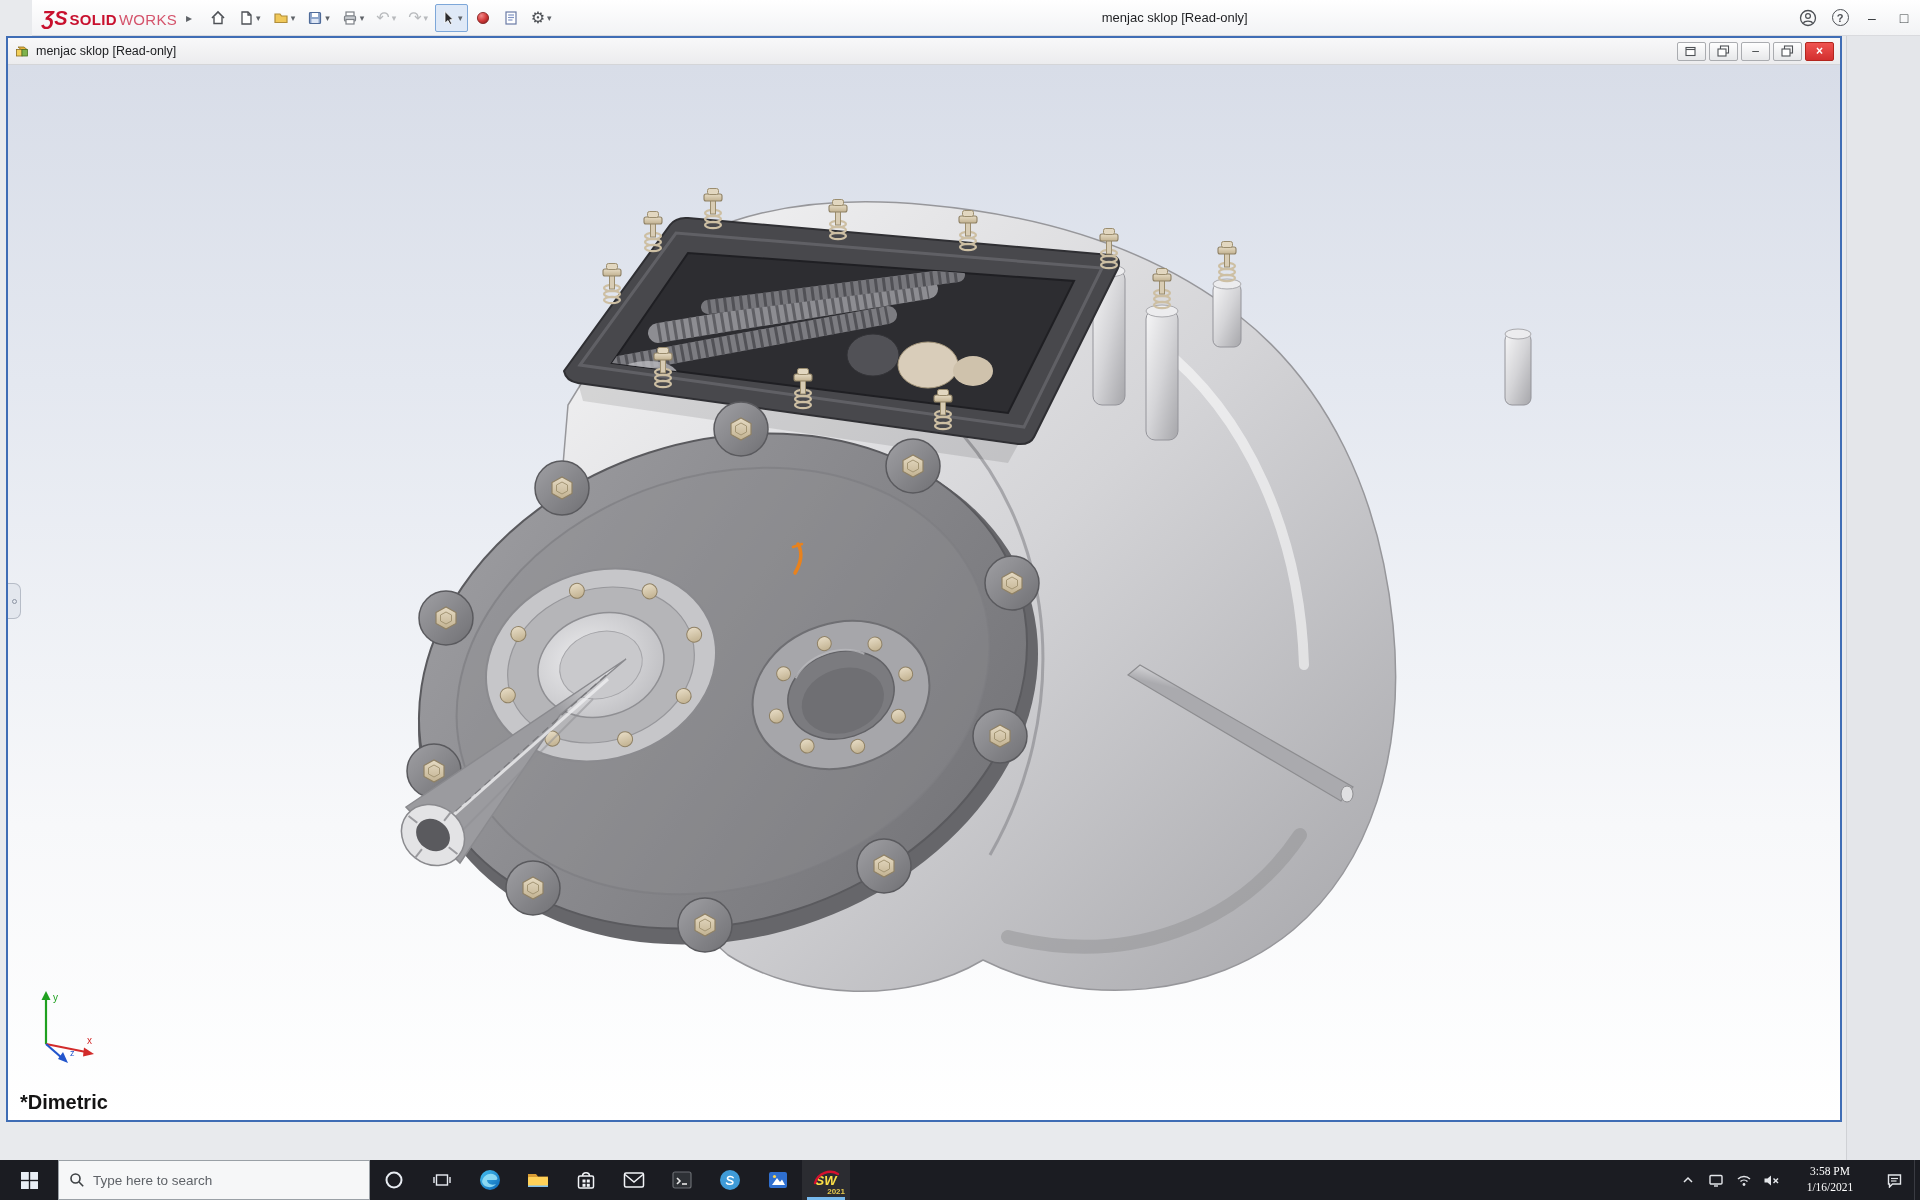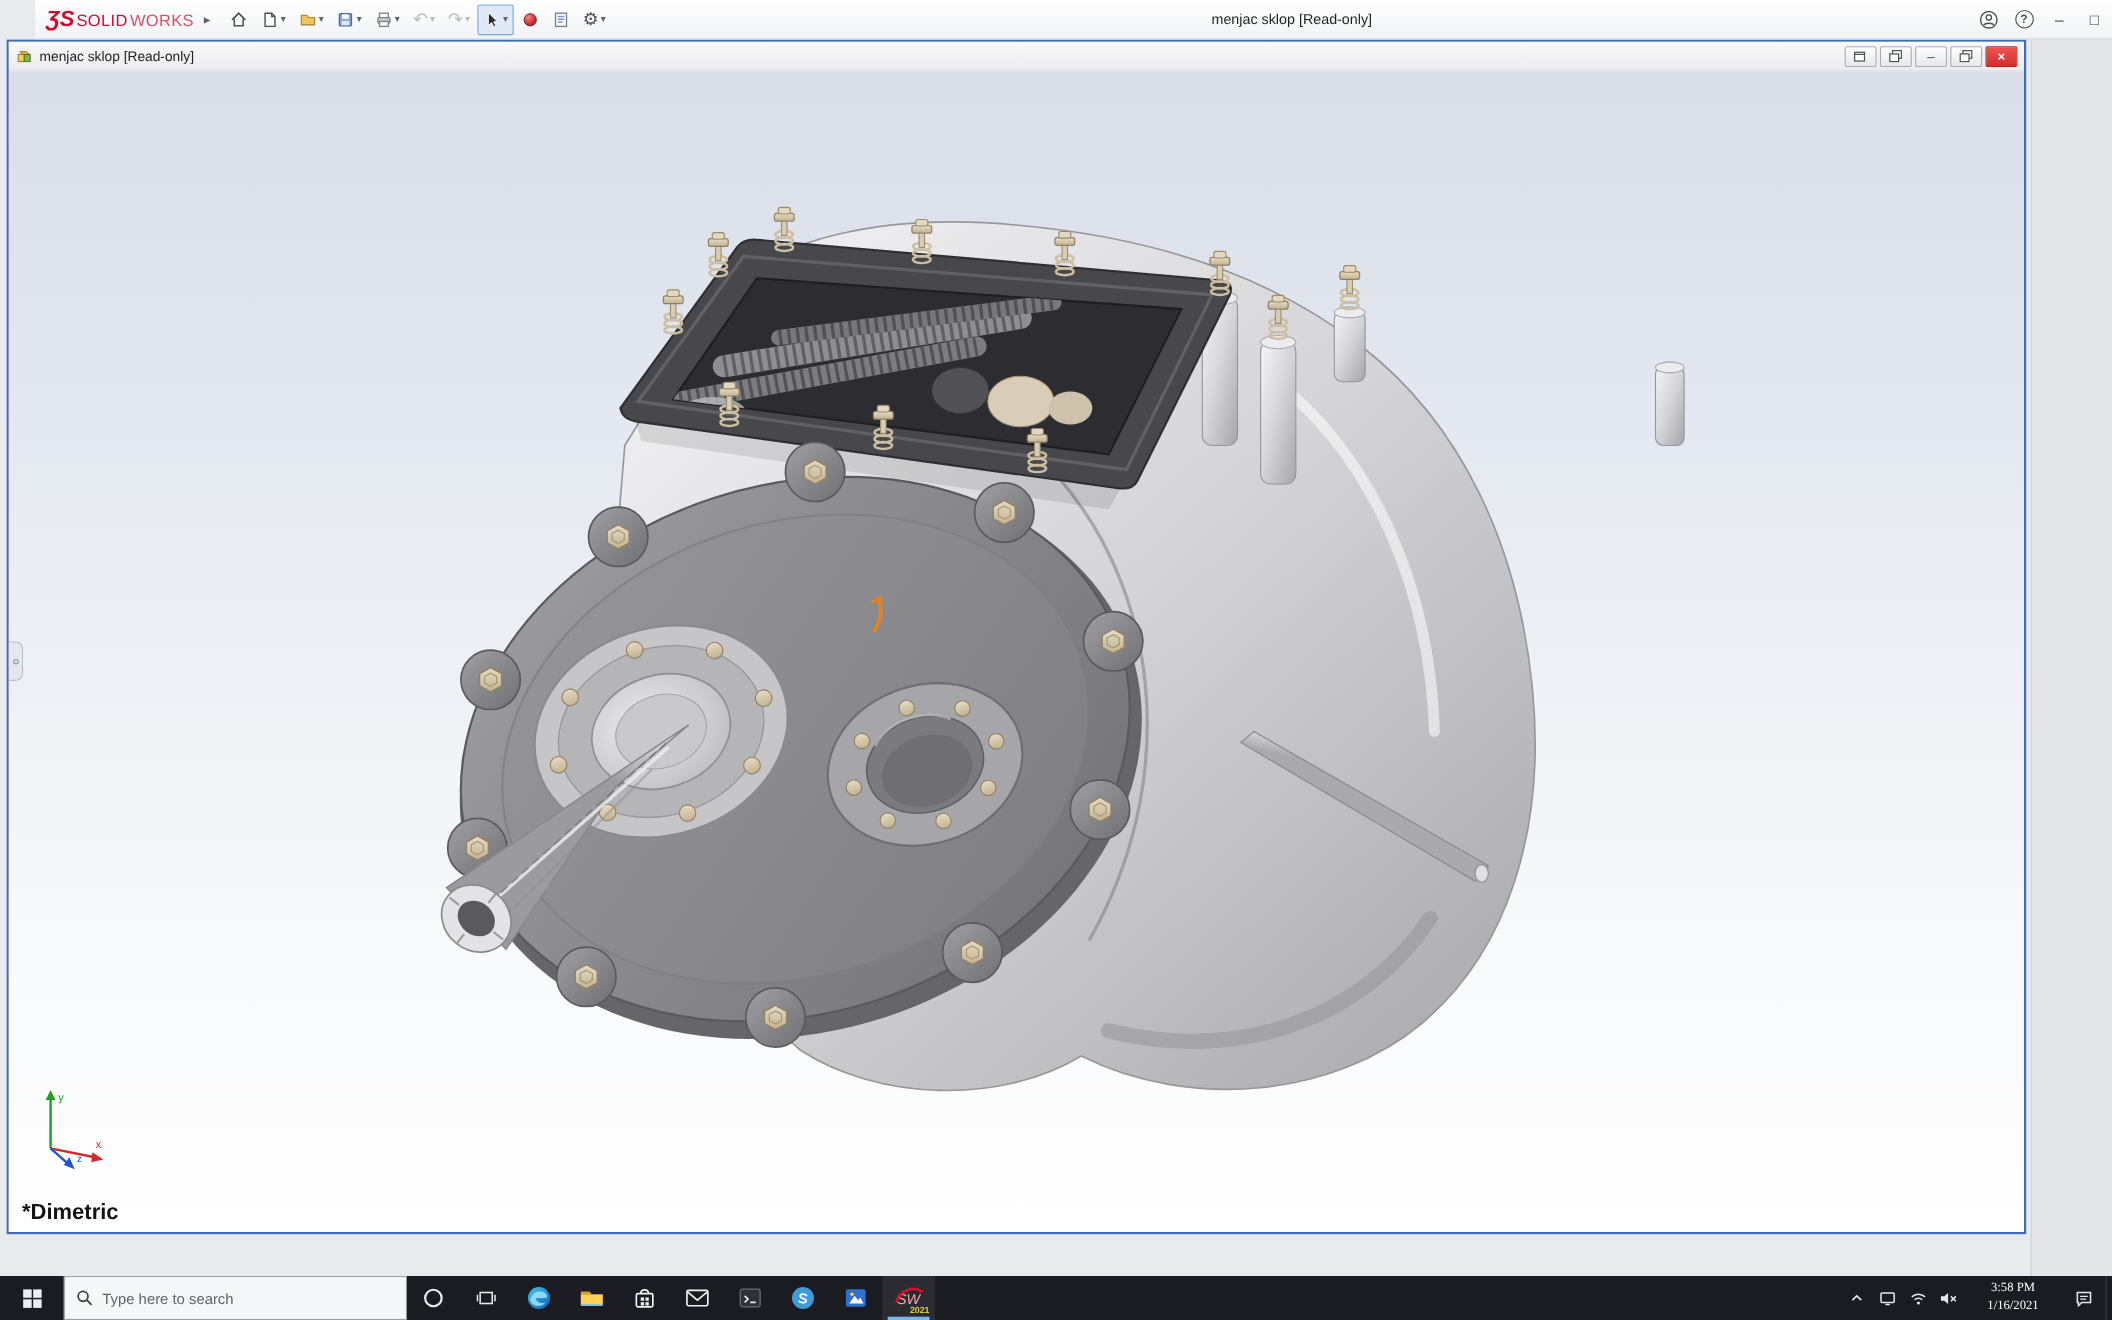--- a/index.html
+++ b/index.html
@@ -3,21 +3,21 @@
 <meta charset="utf-8">
 <style>
   *{box-sizing:border-box;margin:0;padding:0;}
   html,body{width:1920px;height:1200px;}
   body{position:relative;overflow:hidden;background:#e8eaed;font-family:"Liberation Sans","DejaVu Sans",sans-serif;}
 
   
   .titlebar{position:absolute;top:0;left:0;width:1920px;height:36px;background:linear-gradient(#ffffff,#f2f3f5);border-bottom:1px solid #d9dade;display:flex;align-items:center;z-index:30;margin-left:32px;}
   .logo{display:flex;align-items:baseline;margin-left:10px;gap:2px;}
   .logo-mark{color:#c8102e;font-weight:700;font-style:italic;font-size:20px;line-height:1;}
-  .logo-solid{color:#c8102e;font-weight:400;font-size:15px;letter-spacing:.3px;}
+  .logo-solid{color:#c8102e;font-weight:700;font-size:15px;letter-spacing:.3px;}
   .logo-works{color:#d4536b;font-weight:400;font-size:15px;letter-spacing:.3px;text-align:center;}
   .expander{color:#5f6368;font-size:12px;margin:0 12px 0 9px;}
   .toolbar{display:flex;align-items:center;height:100%;}
   .tb-btn{display:flex;align-items:center;height:28px;padding:0 4px;margin:0 1px;border:1px solid transparent;border-radius:2px;}
   .tb-btn.active{background:#dfe9f7;border-color:#7da7d9;}
   .caret{font-size:9px;color:#5f6368;margin-left:2px;font-family:"DejaVu Sans",sans-serif;}
   .caret.dim{color:#b8babd;}
   .glyph-icon{font-family:"DejaVu Sans",sans-serif;font-size:16px;color:#4d5055;line-height:1;}
   .glyph-icon.disabled{color:#b8babd;}
   .svg-icon{display:flex;align-items:center;justify-content:center;}
@@ -47,21 +47,21 @@
   
   .taskbar{position:absolute;left:0;bottom:0;width:1920px;height:40px;background:#1b1c22;display:flex;align-items:stretch;z-index:40;}
   .tk-btn{width:48px;display:flex;align-items:center;justify-content:center;position:relative;flex:0 0 auto;}
   .tk-btn.start{width:58px;}
   .search-box{width:312px;background:#f6f7f8;border:1px solid #9aa0a6;display:flex;align-items:center;padding:16px 10px;gap:8px;flex:0 0 auto;margin:0;}
   .search-box input{flex:1;border:none;outline:none;background:transparent;font-size:13.5px;color:#202124;font-family:inherit;}
   .search-box input::placeholder{color:#5f6368;}
   .tk-btn.active-app{background:rgba(255,255,255,.07);}
   .tk-btn.active-app::after{content:"";position:absolute;left:5px;right:5px;bottom:0;height:3px;background:#76b9ed;}
   .sw-icon{position:relative;width:30px;height:28px;display:flex;align-items:center;justify-content:center;}
-  .sw-text{color:#fca5a5;font-weight:400;font-style:italic;font-size:13px;line-height:1;}
+  .sw-text{color:#fde047;font-weight:700;font-style:italic;font-size:13px;line-height:1;}
   .sw-arc{position:absolute;left:1px;top:1px;}
   .sw-badge{position:absolute;right:-4px;bottom:-2px;font-size:8px;color:#e6c94c;font-weight:700;}
   .tray{margin-left:auto;display:flex;align-items:center;height:100%;font-family:Liberation Serif, serif;}
   .tray-btn{width:28px;height:100%;display:flex;align-items:center;justify-content:center;}
   .clock{width:88px;text-align:center;color:#ffffff;font-size:11.5px;line-height:1.35;}
   .clock div{white-space:nowrap;}
   .action-btn{width:40px;height:100%;display:flex;align-items:center;justify-content:center;}
   .show-desktop{width:6px;height:100%;border-left:1px solid #3a3b42;}
 </style>
 </head>

